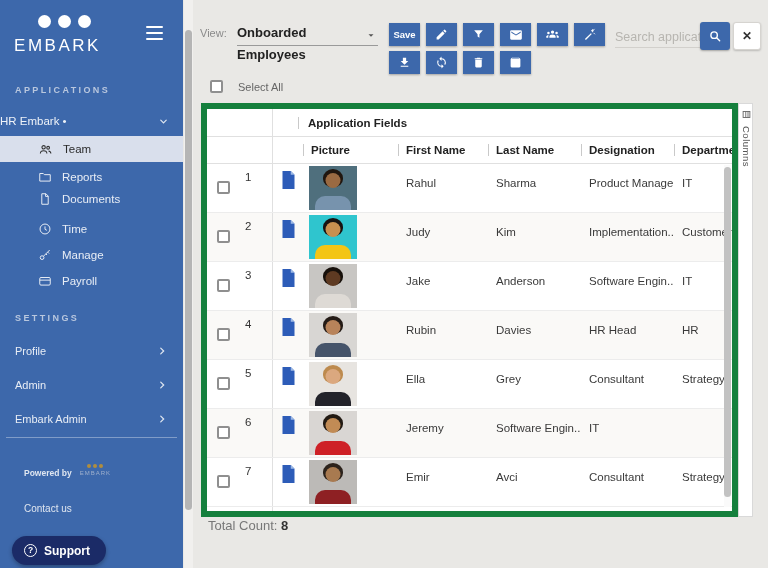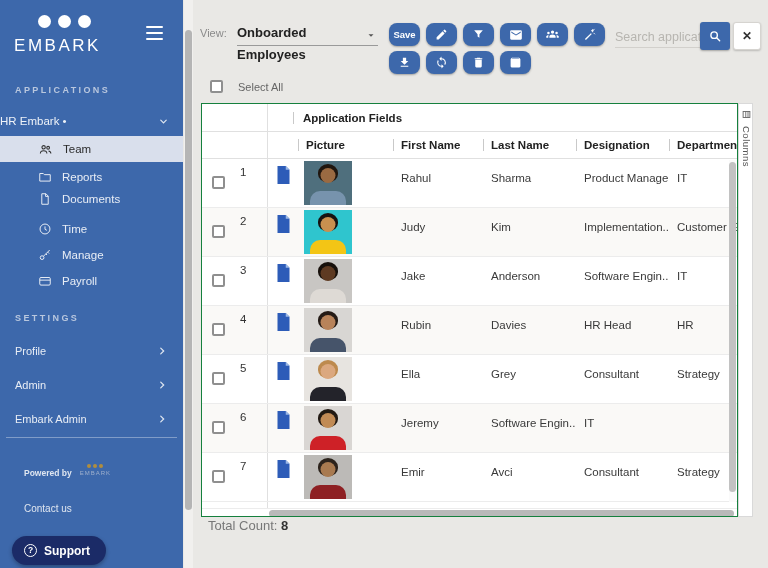--- a/index.html
+++ b/index.html
@@ -39,34 +39,34 @@
 
   
   .page-vscroll { position:absolute; left:184px; top:0; width:9px; height:568px; background:#f1f0ee; }
   .page-vscroll .thumb { position:absolute; left:1px; top:30px; width:7px; height:480px; background:#b5b5b5; border-radius:4px; }
 
   
   .view-label { position:absolute; left:200px; top:27px; font-size:11px; color:#8a8a8a; }
   .view-select { position:absolute; left:237px; top:22px; width:141px; height:24px; border-bottom:1px solid #9a9a9a; cursor:pointer; }
   .view-select .vs-val { font-size:13px; font-weight:700; color:#222; line-height:22px; }
   .view-select svg { position:absolute; right:2px; top:8px; }
-  .tbtn { position:absolute; width:31px; height:23px; background:#3d68ab; border:none; border-radius:8px; box-shadow:0 1px 2px rgba(0,0,0,.3); display:flex; align-items:center; justify-content:center; cursor:pointer; color:#fff; }
+  .tbtn { position:absolute; width:31px; height:23px; background:#3d68ab; border:none; border-radius:0; box-shadow:0 1px 2px rgba(0,0,0,.3); display:flex; align-items:center; justify-content:center; cursor:pointer; color:#fff; }
   .tbtn.save { font-size:9.5px; font-weight:700; color:#fff; }
   .search-input { position:absolute; left:615px; top:26px; width:85px; height:22px; background:transparent; border:none; border-bottom:1px solid #d2d0cc; font-size:12.5px; color:#444; font-family:"Liberation Sans",sans-serif; }
   .search-input::placeholder { color:#b7b5b0; }
   .search-btn { position:absolute; left:700px; top:22px; width:30px; height:28px; background:#3d68ab; border:none; border-radius:3px; box-shadow:0 1px 2px rgba(0,0,0,.3); display:flex; align-items:center; justify-content:center; cursor:pointer; }
   .clear-btn { position:absolute; left:733px; top:22px; width:28px; height:28px; background:#fff; border:1px solid #d6d4d0; border-radius:3px; box-shadow:0 1px 2px rgba(0,0,0,.2); font-size:12px; font-weight:700; color:#333; cursor:pointer; }
 
   
   .cb { appearance:none; -webkit-appearance:none; width:13px; height:13px; border:2px solid #8f8f8f; border-radius:2px; background:#fff; cursor:pointer; }
   .select-all { position:absolute; left:210px; top:80px; display:flex; align-items:center; gap:15px; }
   .select-all label { font-size:11px; color:#666; }
 
   
-  .table { position:absolute; left:201px; top:103px; width:537px; height:414px; background:#fff; border:1px solid #15803d; overflow:hidden; }
+  .table { position:absolute; left:201px; top:103px; width:537px; height:414px; background:#fff; border:6px solid #15803d; overflow:hidden; }
   .thead-group { position:absolute; left:0; top:0; width:100%; height:28px; border-bottom:1px solid #e0e0e0; display:flex; }
   .thead-cols  { position:absolute; left:0; top:28px; width:100%; height:27px; border-bottom:1px solid #e0e0e0; display:flex; }
   .pin-cell { width:66px; flex:none; border-right:1px solid #e0e0e0; height:100%; }
   .group-rest { flex:1; position:relative; display:flex; align-items:center; }
   .group-rest .bar { position:absolute; left:25px; top:8px; width:1px; height:12px; background:#c9c9c9; }
   .group-rest span { margin-left:35px; font-size:11.5px; font-weight:700; color:#222; }
   .hcell { position:relative; display:flex; align-items:center; padding-left:8px; font-size:11.5px; font-weight:700; color:#222; flex:none; }
   .hcell::before { content:""; position:absolute; left:0; top:7px; width:1px; height:12px; background:#c9c9c9; }
   .w-gap{width:30px;} .w-pic{width:95px;} .w-first{width:90px;} .w-last{width:93px;} .w-des{width:93px;} .w-dep{flex:1 !important;}
   .tbody { position:absolute; left:0; top:55px; width:100%; }

